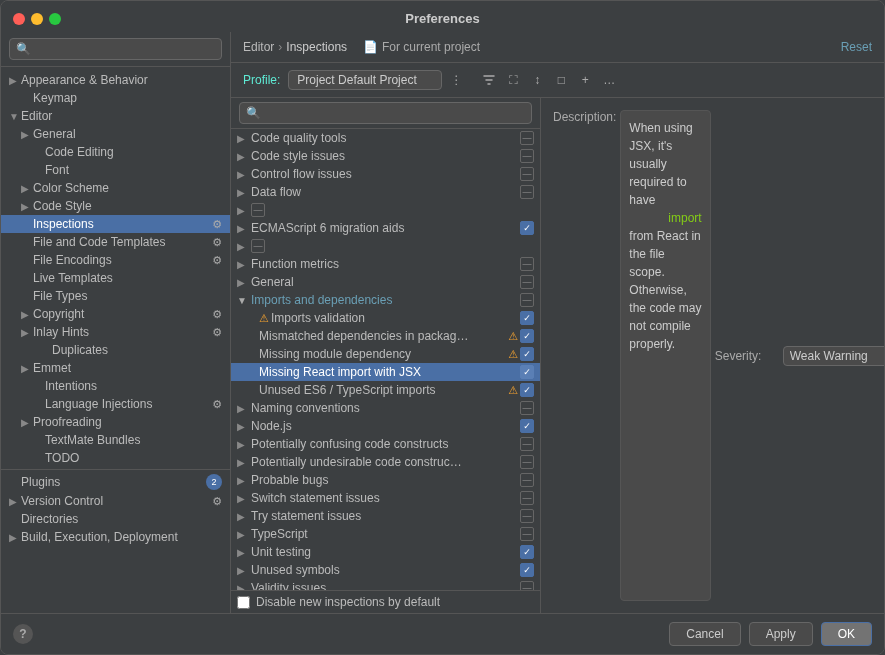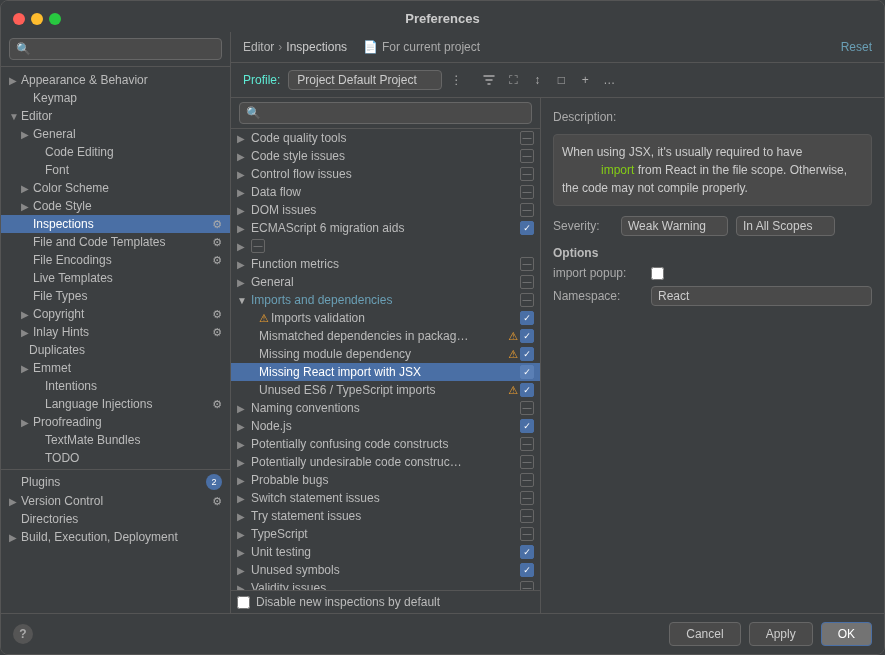--- a/index.html
+++ b/index.html
@@ -264,22 +264,22 @@
       padding: 4px 6px;
       border-top: 1px solid #555;
     }
     .disable-row input[type=checkbox] { margin-right: 6px; }
     .disable-row label { color: #bbb; font-size: 12px; }
     
     .description-panel {
       flex: 1;
       padding: 12px;
       display: flex;
-      flex-direction: column;
-      gap: 10px;
+      flex-direction: row;
+      gap: 4px;
       overflow-y: auto;
     }
     .desc-label { color: #aaa; font-size: 12px; }
     .desc-text {
       color: #ccc;
       font-size: 12px;
       line-height: 1.5;
       background: #4a4a4a;
       border: 1px solid #555;
       border-radius: 4px;
@@ -450,21 +450,21 @@
           <span class="item-label">Copyright</span>
           <span style="margin-left:auto; color:#aaa; font-size:11px;">⚙</span>
         </div>
 
         <div class="tree-item" style="padding-left:20px;">
           <span class="arrow">▶</span>
           <span class="item-label">Inlay Hints</span>
           <span style="margin-left:auto; color:#aaa; font-size:11px;">⚙</span>
         </div>
 
-        <div class="tree-item" style="padding-left:16px;">
+        <div class="tree-item" style="padding-left:16px;margin-left:23px;">
           <span class="arrow"></span>
           <span class="item-label">Duplicates</span>
         </div>
 
         <div class="tree-item" style="padding-left:20px;">
           <span class="arrow">▶</span>
           <span class="item-label">Emmet</span>
         </div>
 
         <div class="tree-item" style="padding-left:32px;">
@@ -580,21 +580,20 @@
             </div>
 
             <div class="insp-item">
               <span class="arrow">▶</span>
               <span class="label">Data flow</span>
               <div class="check minus">—</div>
             </div>
 
             <div class="insp-item">
               <span class="arrow">▶</span>
-              <span class="label">DOM issues</span>
               <div class="check minus">—</div>
             </div>
 
             <div class="insp-item">
               <span class="arrow">▶</span>
               <span class="label">ECMAScript 6 migration aids</span>
               <div class="check checked">✓</div>
             </div>
 
             <div class="insp-item">

